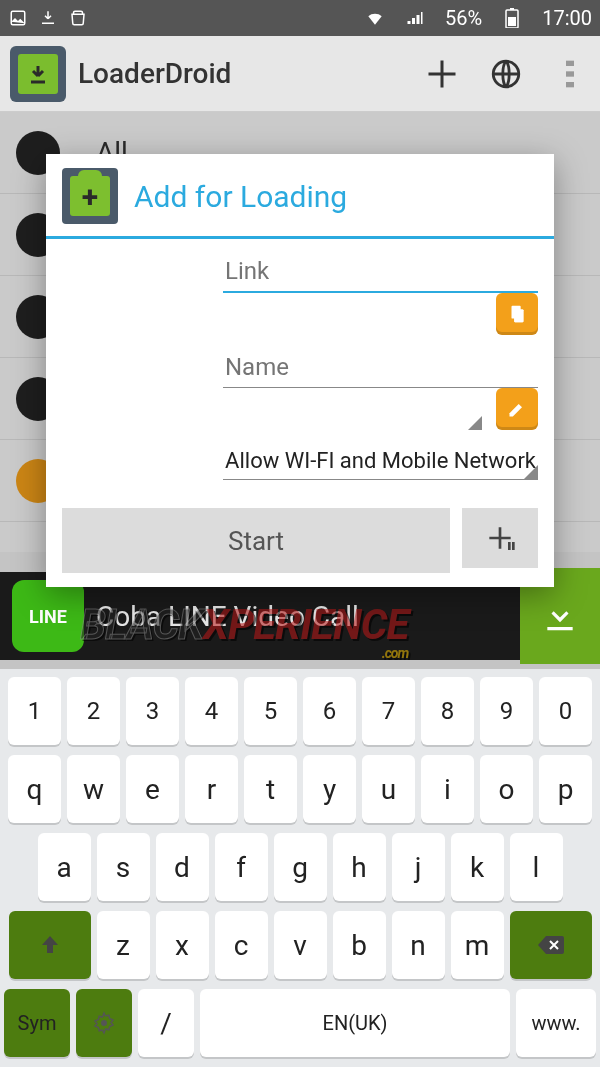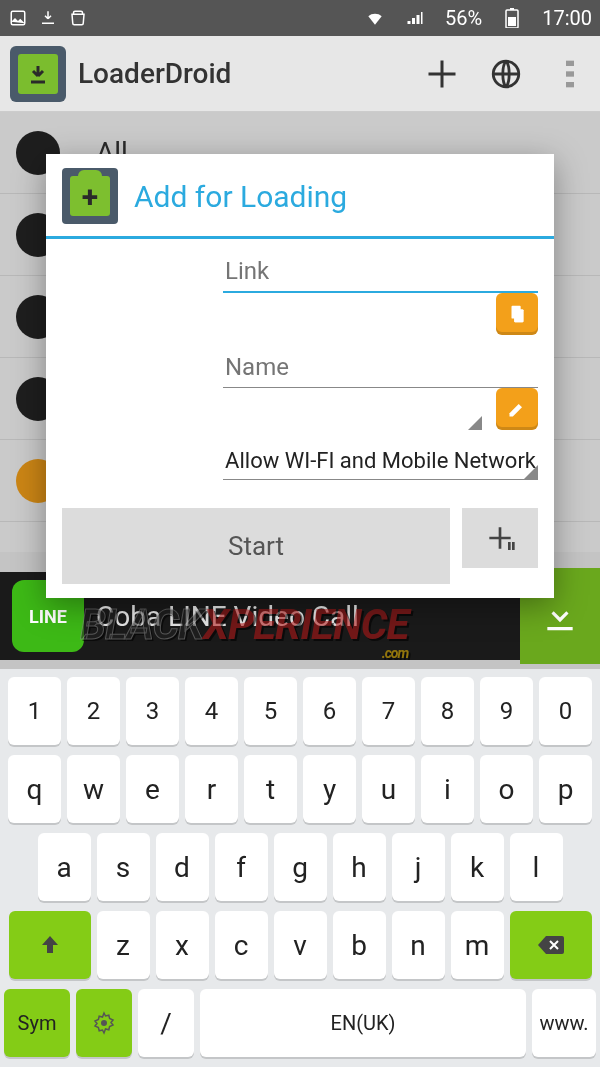--- a/index.html
+++ b/index.html
@@ -36,40 +36,40 @@
   .fields { padding: 10px 16px 0 16px; }
   .field-row { display:flex; align-items:flex-end; margin-bottom: 10px; position:relative;flex-direction:column; }
   .field-input { flex:1; border:none; border-bottom: 2px solid #2baadf; font-size: 24px; padding: 8px 2px 6px 2px; outline:none; color:#333; }
   .field-input.gray { border-bottom: 1px solid #888; color:#1d4ed8; }
   .field-select { flex:1; border-bottom: 1px solid #888; font-size: 22px; padding: 8px 2px 6px 2px; color:#222; position:relative; }
   .tri { position:absolute; right:0; bottom:0; width:0; height:0; border-left: 14px solid transparent; border-bottom: 14px solid #888; }
   .side-btn { width: 42px; height:42px; background: #f3a01a; border-radius: 6px; margin-left: 14px; display:flex; align-items:center; justify-content:center; box-shadow: inset 0 -3px 0 rgba(0,0,0,0.15); }
   .side-btn svg { fill: #fff; }
 
   .dialog-actions { display:flex; padding: 18px 16px 0 16px; gap: 12px; }
-  .btn-start { flex:1; height: 76px; background: #dcdcdc; border:none; font-size: 26px; color:#555; }
+  .btn-start { flex:1; height: 65px; background: #dcdcdc; border:none; font-size: 26px; color:#555; }
   .btn-add { width: 76px; height: 60px; background:#dcdcdc; border:none; display:flex; align-items:center; justify-content:center; font-size: 34px; color:#444; }
 
   
   .ad { position: absolute; top: 572px; left:0; right:0; height:88px; background:#1a1a1a; display:flex; align-items:center; z-index:50; }
   .ad-icon { width:72px; height:72px; background:#3db916; border-radius: 12px; margin: 0 12px; display:flex; align-items:center; justify-content:center; color:#fff; font-weight:bold; font-size:18px; }
   .ad-text { color:#e6e6e6; font-size: 28px; flex:1; }
   .ad-dl { width: 80px; height:96px; background:#6aa81d; display:flex; align-items:center; justify-content:center; }
   .watermark { position:absolute; top: 600px; left: 80px; font-size: 42px; font-weight: bold; font-style: italic; color: #bd1818; text-shadow: 2px 2px 0 #000; pointer-events:none; z-index:60; opacity:0.55; letter-spacing:-1px;}
   .watermark .bk { color:#222; -webkit-text-stroke: 1px #888;}
   .watermark .com { font-size: 14px; color:#f5c000; display:block; text-align:right; margin-top:-4px;}
 
   
   .keyboard { position:absolute; bottom:0; left:0; right:0; height:398px; background:#e7e9eb; padding: 8px 4px 6px 4px; z-index: 200; }
   .kb-row { display:flex; justify-content:center; gap:6px; margin-bottom:10px; }
   .key { background:#fff; border-radius:6px; height:68px; display:flex; align-items:center; justify-content:center; font-size:28px; color:#222; box-shadow: 0 2px 0 rgba(0,0,0,0.15); }
   .key.num { width:53px; font-size:24px;}
   .key.letter { width:53px; }
   .key.wide15 { width: 82px; }
-  .key.fn { background:#84cc16; }
+  .key.fn { background:#4d7c0f; }
   .key.space { flex:1; font-size:20px;}
   .kb-row.r3 { padding: 0 28px; }
   .kb-row.r5 .key { height: 68px; }
 </style>
 </head>
 <body>
 
 <div class="status-bar">
   <div class="status-left">
     <span class="status-icon">
@@ -280,15 +280,15 @@
   <div class="kb-row r5">
     <div class="key fn" style="width:66px; font-size:20px;">Sym</div>
     <div class="key fn" style="width:56px;">
         <svg width="24" height="24" viewBox="0 0 24 24" fill="#555">
           <circle cx="12" cy="12" r="3"></circle>
           <path d="M12 2l1.5 3 3.3-.8.8 3.3L21 9l-2 2.5 2 2.5-3.4 1.5-.8 3.3-3.3-.8L12 22l-1.5-3-3.3.8-.8-3.3L3 15l2-2.5L3 10l3.4-1.5.8-3.3 3.3.8L12 2z" fill="none" stroke="#555" stroke-width="1.5"></path>
         </svg>
       </div>
     <div class="key" style="width:56px;">/</div>
     <div class="key space">EN(UK)</div>
-    <div class="key" style="width:64px; font-size:20px;">www.</div>
+    <div class="key" style="width:80px; font-size:20px;">www.</div>
   </div>
 </div>
 
 </body></html>

